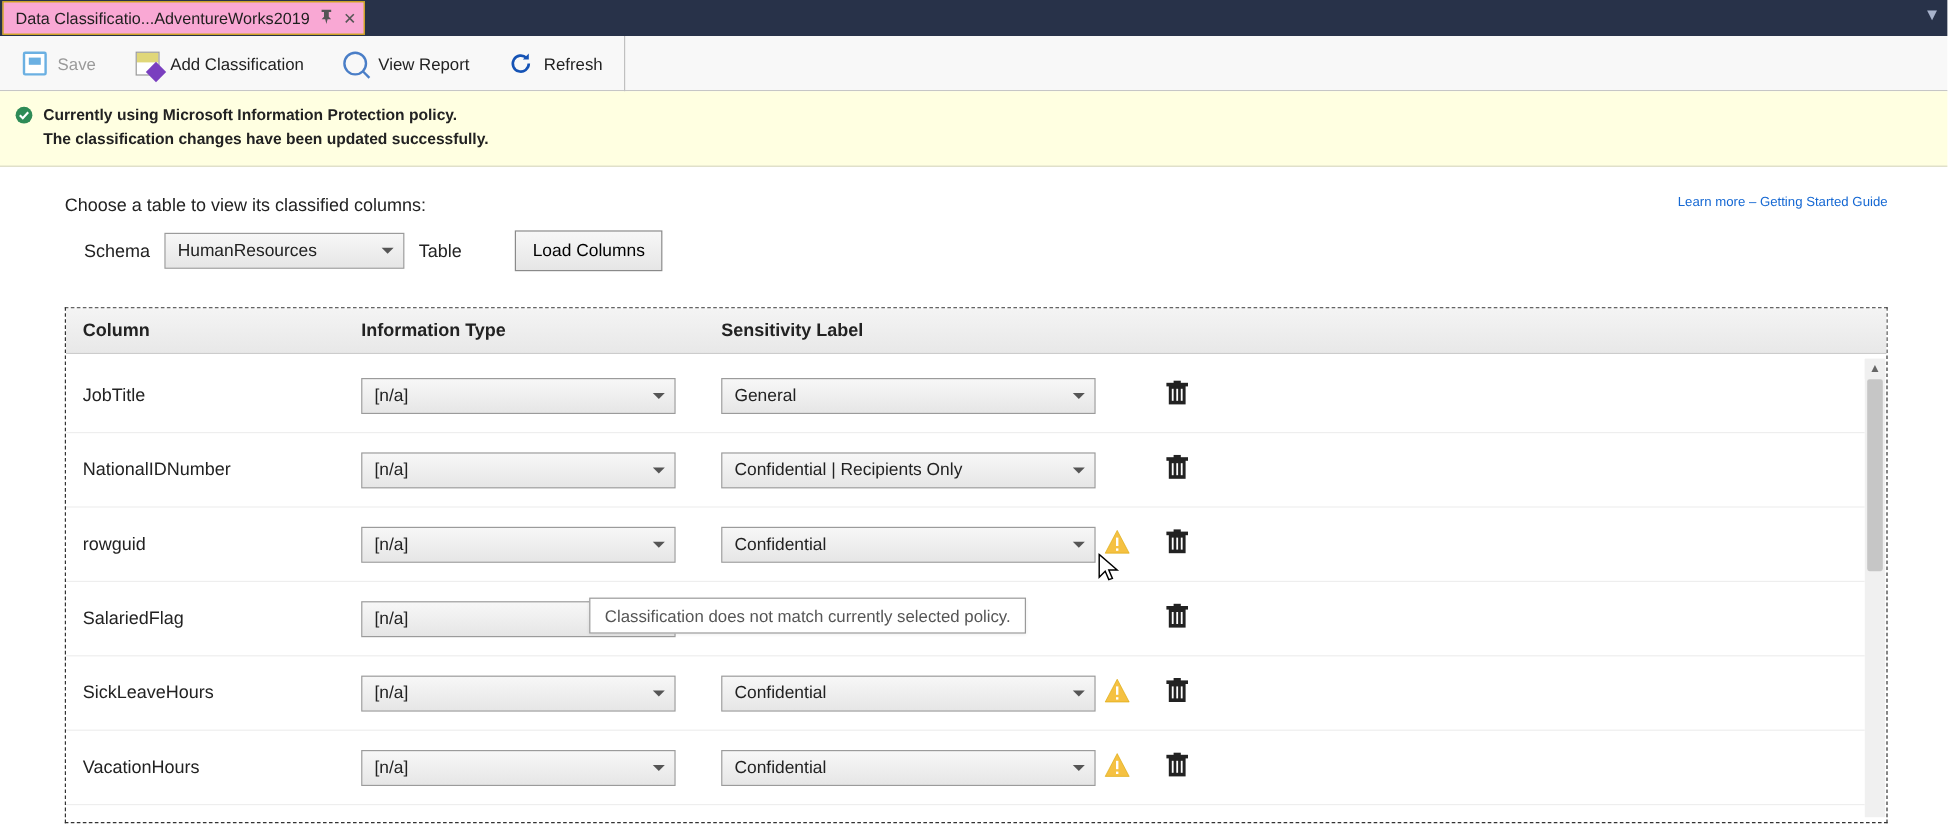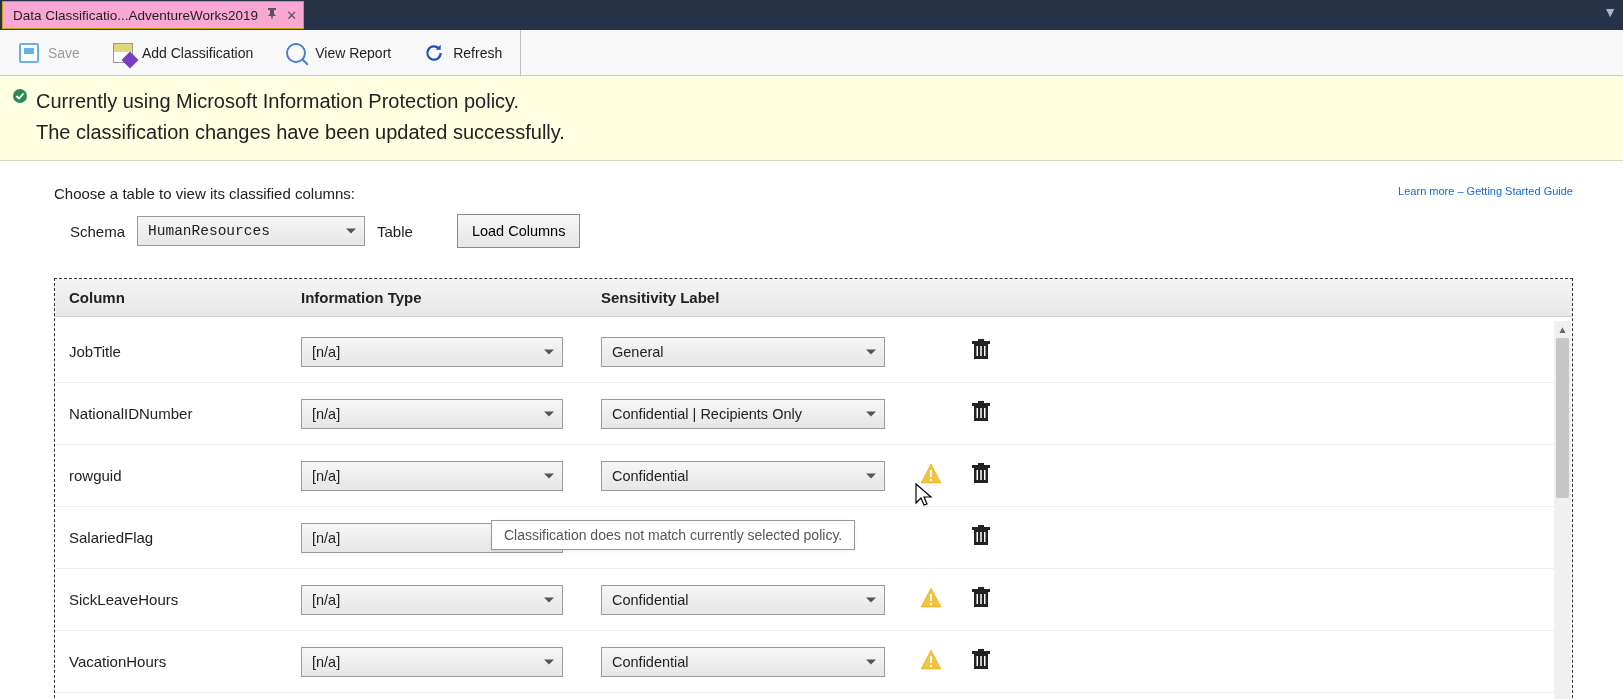--- a/index.html
+++ b/index.html
@@ -72,21 +72,21 @@
   .icon-refresh svg { width:20px; height:20px; }
   .status-bar {
     background: #ffffe1;
     border-bottom: 1px solid #d9d9c2;
     padding: 10px 10px 12px 12px;
     display:flex;
     align-items:flex-start;
     gap:8px;
   }
   .status-bar .check { color: #2e8b57; margin-top:2px;}
-  .status-text { line-height: 1.55; font-size: 20px;}
+  .status-text { line-height: 1.55; font-size: 13px; font-weight: bold;}
   .content-wrap { padding: 24px 50px 0 54px; position:relative;}
   .top-row { display:flex; justify-content:space-between; align-items:flex-start; }
   .instruction { font-size:15px; margin-bottom: 12px;}
   .learn-link { color:#1568d3; font-size:11px; cursor:pointer;}
   .selector-row { display:flex; align-items:center; gap:12px; margin-bottom: 30px; padding-left: 16px;}
   .lbl { font-size:15px; }
   .combo, .sens-combo, .info-combo {
     background: linear-gradient(#f7f7f7, #e6e6e6);
     border:1px solid #9b9b9b;
     height: 30px;
@@ -98,21 +98,21 @@
     color:#222;
   }
   .combo::after, .sens-combo::after, .info-combo::after {
     content:"";
     position:absolute;
     right:8px; top:50%;
     border:5px solid transparent;
     border-top-color:#555;
     transform:translateY(-25%);
   }
-  .schema-combo { width: 228px; font-family: Liberation Mono, monospace; }
+  .schema-combo { width: 200px; }
   .table-combo { width: 260px; }
   .btn {
     background: linear-gradient(#f7f7f7, #e6e6e6);
     border:1px solid #8a8a8a;
     height:34px;
     padding: 0 14px;
     font-size:14.5px;
     cursor:pointer;
   }
   .table-box {
@@ -142,21 +142,21 @@
     align-items:center;
     height: 62px;
     border-bottom: 1px solid #eee;
     padding-left: 14px;
     gap:0;
   }
   .row .c-name { width: 232px; font-size:15px;}
   .row .c-info { width: 300px; border-radius: 10px; }
   .row .c-sens { width: 300px; }
   .info-combo { width: 262px; }
-  .sens-combo { width: 284px; }
+  .sens-combo { width: 312px; }
   .warn-col { width:60px; display:flex; justify-content:center;}
   .trash-col { width:40px; display:flex; justify-content:center;}
   .warn-icon svg { width:24px; height:24px; }
   .trash-icon svg { width:20px; height:22px; }
   .scroll-track {
     position:absolute;
     right:1px;
     top:42px;
     bottom:4px;
     width:17px;

